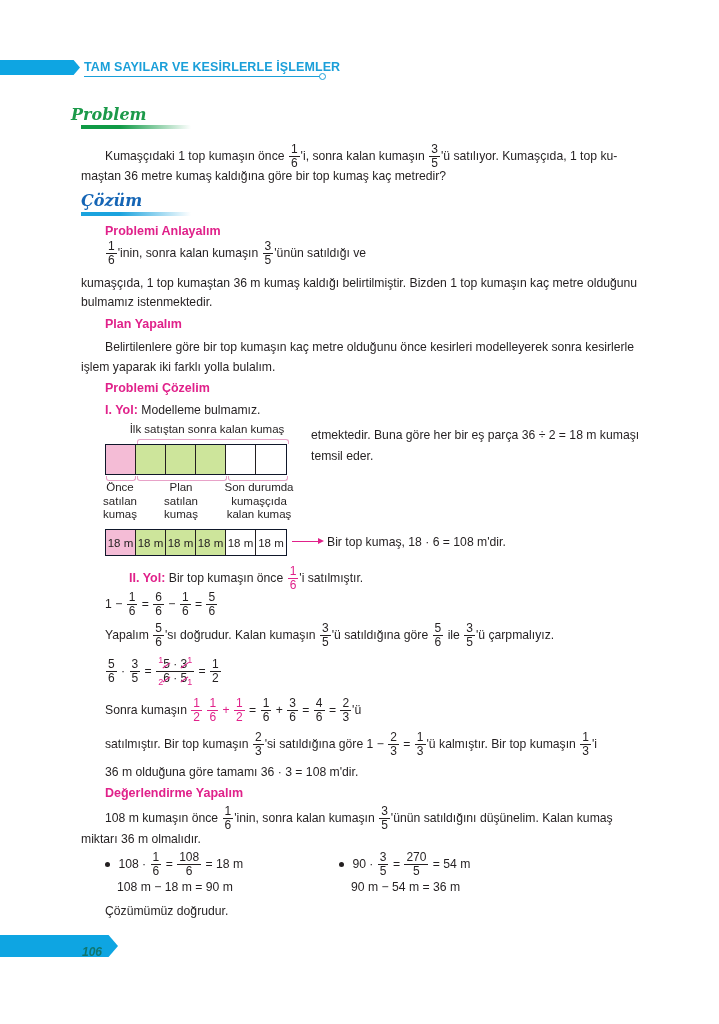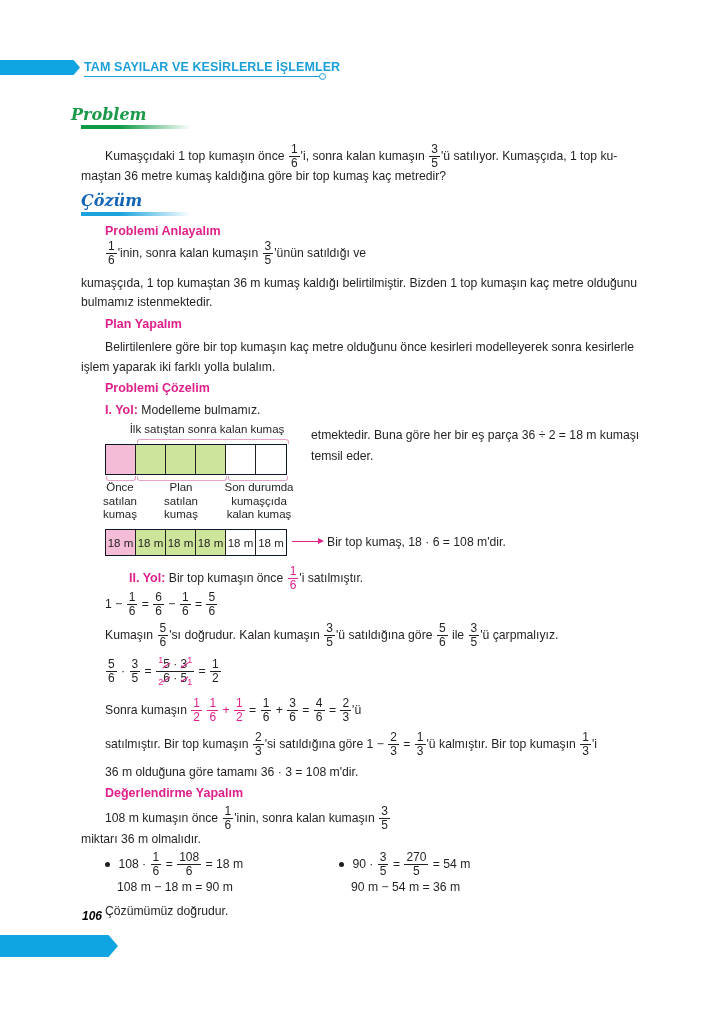--- a/index.html
+++ b/index.html
@@ -38,21 +38,21 @@
   .lbl { font-size: 11.5px; text-align: center; line-height: 13.5px; }
   .arrow { width: 30px; height: 1px; background: #e0218a; }
   .arrow::after { content: ""; position: absolute; right: -2px; top: -3px; border-left: 6px solid #e0218a; border-top: 3.5px solid transparent; border-bottom: 3.5px solid transparent; }
   .strike { position: relative; display: inline-block; }
   .strike::after { content: ""; position: absolute; left: -1px; right: -1px; top: 50%; height: 1px; background: #e0218a; transform: rotate(-35deg); }
   .sup { font-size: 9px; color: #e0218a; vertical-align: super; }
   .sub-s { font-size: 9px; color: #e0218a; vertical-align: sub; }
   .bullet { display: inline-block; width: 5px; height: 5px; background: #231f20; border-radius: 50%; vertical-align: middle; margin-right: 5px; }
   .foot-band { left: 0; top: 935px; width: 118px; height: 22px; background: #0ea5e2;
     clip-path: polygon(0 0, 92% 0, 100% 50%, 92% 100%, 0 100%); }
-  .foot-num { left: 82px; top: 909px; color: #000000; font-weight: bold; font-style: italic; font-size: 12px; }
+  .foot-num { left: 82px; top: 945px; color: #0f766e; font-weight: bold; font-style: italic; font-size: 12px; }
 </style>
 </head>
 <body>
 
 <div class="abs hdr-band"></div>
 <div class="abs hdr-title">TAM SAYILAR VE KESİRLERLE İŞLEMLER</div>
 <div class="abs hdr-line"></div>
 <div class="abs hdr-dot"></div>
 
 <div class="abs sec-title sec-problem">Problem</div>
@@ -167,21 +167,21 @@
       <span class="num">1</span>
       <span>6</span>
     </span>
   <span>=</span>
   <span class="frac">
       <span class="num">5</span>
       <span>6</span>
     </span>
 </div>
 <div class="abs" style="left:105px; top:622px;">
-  <span>Kumaşın</span>
+  <span>Yapalım</span>
   <span class="frac">
       <span class="num">5</span>
       <span>6</span>
     </span><span>'sı doğrudur. Kalan kumaşın</span>
   <span class="frac">
       <span class="num">3</span>
       <span>5</span>
     </span><span>'ü satıldığına göre</span>
   <span class="frac">
       <span class="num">5</span>
@@ -276,21 +276,21 @@
 <div class="abs sub" style="left:105px; top:786px;">Değerlendirme Yapalım</div>
 <div class="abs" style="left:105px; top:805px; width:570px;">
   <span>108 m kumaşın önce</span>
   <span class="frac">
       <span class="num">1</span>
       <span>6</span>
     </span><span>'inin, sonra kalan kumaşın</span>
   <span class="frac">
       <span class="num">3</span>
       <span>5</span>
-    </span>
+    </span><span>'ünün satıldığını düşünelim. Kalan kumaş</span>
 </div>
 <div class="abs" style="left:81px; top:832px;">miktarı 36 m olmalıdır.</div>
 
 <div class="abs" style="left:105px; top:851px;">
   <span class="bullet"></span>
   <span>108 ·</span>
   <span class="frac">
       <span class="num">1</span>
       <span>6</span>
     </span>

